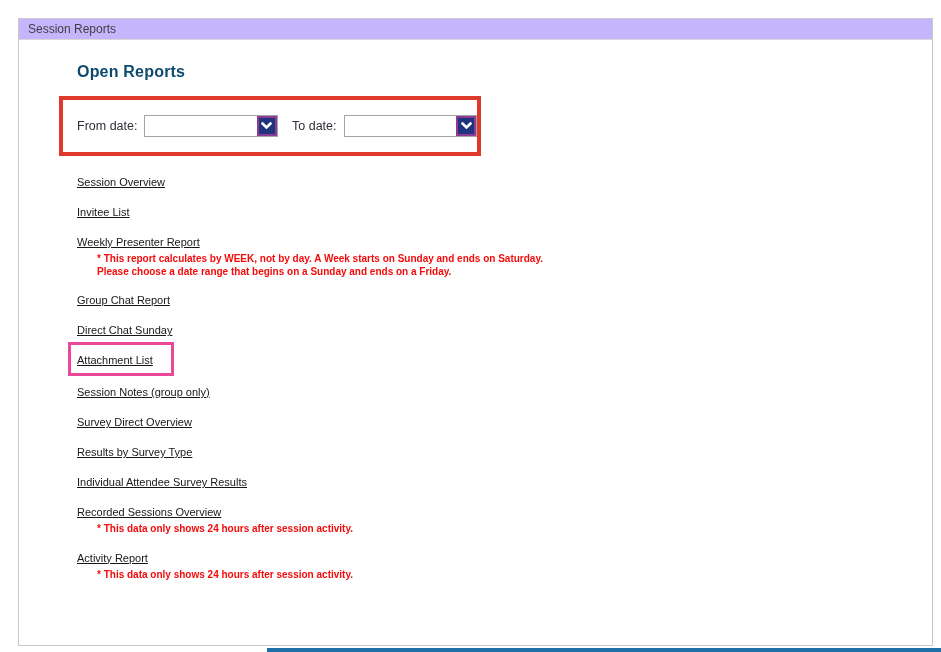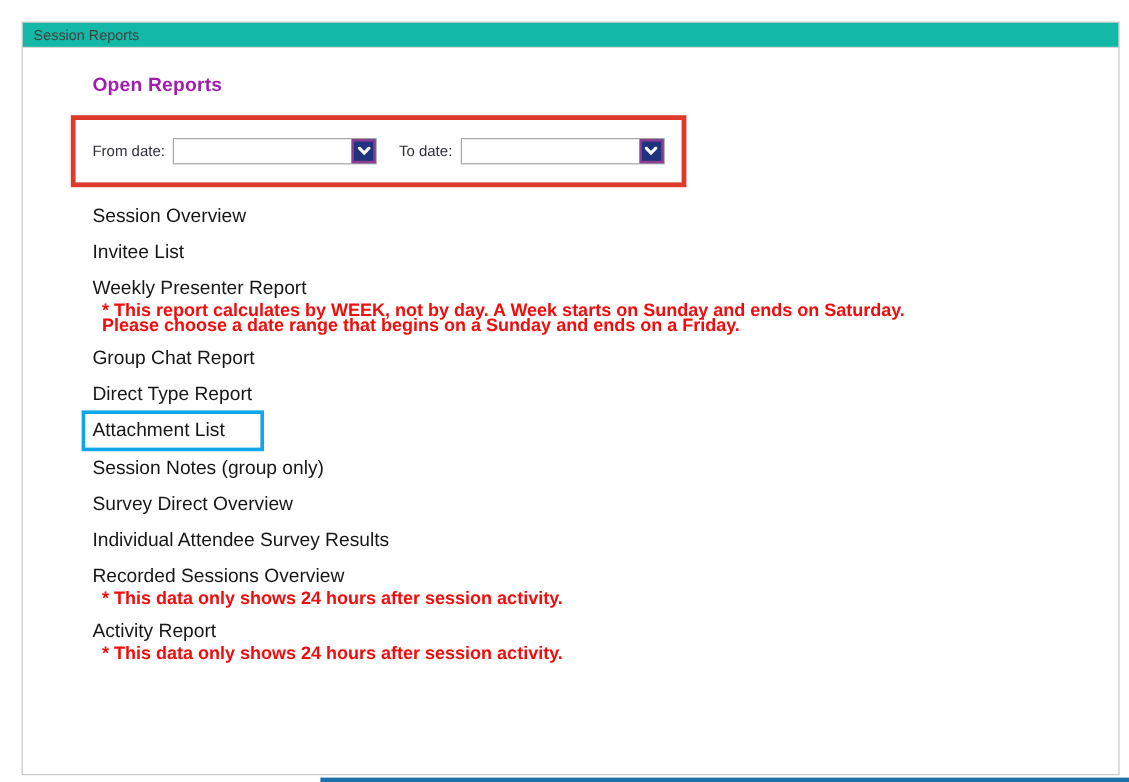--- a/index.html
+++ b/index.html
@@ -6,58 +6,58 @@
   html, body { background: #ffffff; }
   body {
     width: 941px; height: 652px; position: relative; overflow: hidden;
     font-family: "Liberation Sans", "DejaVu Sans", sans-serif;
   }
   .panel {
     position: absolute; left: 18px; top: 18px; width: 915px; height: 628px;
     background: #ffffff; border: 1px solid #c9c9c9;
   }
   .panel-header {
-    height: 21px; line-height: 20px; background: #14b8a6;
+    height: 21px; line-height: 20px; background: #c4b5fd;
     border-bottom: 1px solid #d9d8d6; padding-left: 9px;
     font-size: 12px; color: #3f3f3f;
   }
   .page-title {
-    margin: 23px 0 0 58px; font-size: 16px; font-weight: bold; color: #a21caf;
+    margin: 23px 0 0 58px; font-size: 16px; font-weight: bold; color: #0c4a6e;
     letter-spacing: 0.2px;
   }
   .date-box {
-    margin: 15px 0 0 40px; width: 513px; height: 60px;
+    margin: 15px 0 0 40px; width: 422px; height: 60px;
     border: 4px solid #dd3a2c; display: flex; align-items: center;
     padding-left: 14px;
   }
   .date-label { font-size: 12.5px; color: #2e2e38; margin-right: 7px; white-space: nowrap; }
   .select-widget {
     width: 170px; height: 22px; background: #ffffff; border: 1px solid #a5a5a5;
     display: flex; align-items: center; justify-content: space-between;
     cursor: pointer;
   }
   .select-value { flex: 1; font-size: 12px; color: #222; padding-left: 4px; }
   .select-arrow {
     width: 20px; height: 20px; margin: 0; background: #20337f;
     border: 2px solid #8d3a93; display: flex; align-items: center; justify-content: center;
   }
   .gap-18 { width: 18px; }
   .report-list { margin: 16px 0 0 58px; }
   .report-row { margin-bottom: 12px; }
   .report-link {
-    display: inline-block; font-size: 16px; line-height: 13px; color: #171717;
-    cursor: pointer; text-align: center;
+    display: inline-block; font-size: 11px; line-height: 13px; color: #171717;
+    text-decoration: underline; cursor: pointer; text-align: center;
   }
   .report-note {
-    margin: 3px 0 10px 8px; font-size: 15px; font-weight: bold;
+    margin: 3px 0 10px 20px; font-size: 10px; font-weight: bold;
     color: #f40b0b; line-height: 12.5px;
   }
   .highlight-box {
-    display: inline-block; border: 3px solid #0ea5e9;
-    padding: 5px 30px 5px 6px; margin: -8px 0 -6px -9px;
+    display: inline-block; border: 3px solid #ec4899;
+    padding: 5px 18px 5px 6px; margin: -8px 0 -6px -9px;
   }
   .bottom-strip {
     position: absolute; left: 267px; right: 0; bottom: 0; height: 4px;
     background: #1d6fa9;
   }
 </style>
 </head>
 <body>
 
 <div class="panel">
@@ -98,32 +98,35 @@
       <a class="report-link">Weekly Presenter Report</a>
       <div class="report-note">
         <div>* This report calculates by WEEK, not by day. A Week starts on Sunday and ends on Saturday.</div>
         <div>Please choose a date range that begins on a Sunday and ends on a Friday.</div>
       </div>
     </div>
     <div class="report-row">
       <a class="report-link">Group Chat Report</a>
     </div>
     <div class="report-row">
-      <a class="report-link">Direct Type Report</a>
+      <a class="report-link">Direct Chat Sunday</a>
     </div>
     <div class="report-row">
       <span class="highlight-box">
         <a class="report-link">Attachment List</a>
       </span>
     </div>
     <div class="report-row">
       <a class="report-link">Session Notes (group only)</a>
     </div>
     <div class="report-row">
       <a class="report-link">Survey Direct Overview</a>
+    </div>
+    <div class="report-row">
+      <a class="report-link">Results by Survey Type</a>
     </div>
     <div class="report-row">
       <a class="report-link">Individual Attendee Survey Results</a>
     </div>
     <div class="report-row">
       <a class="report-link">Recorded Sessions Overview</a>
       <div class="report-note">
         <div>* This data only shows 24 hours after session activity.</div>
       </div>
     </div>

